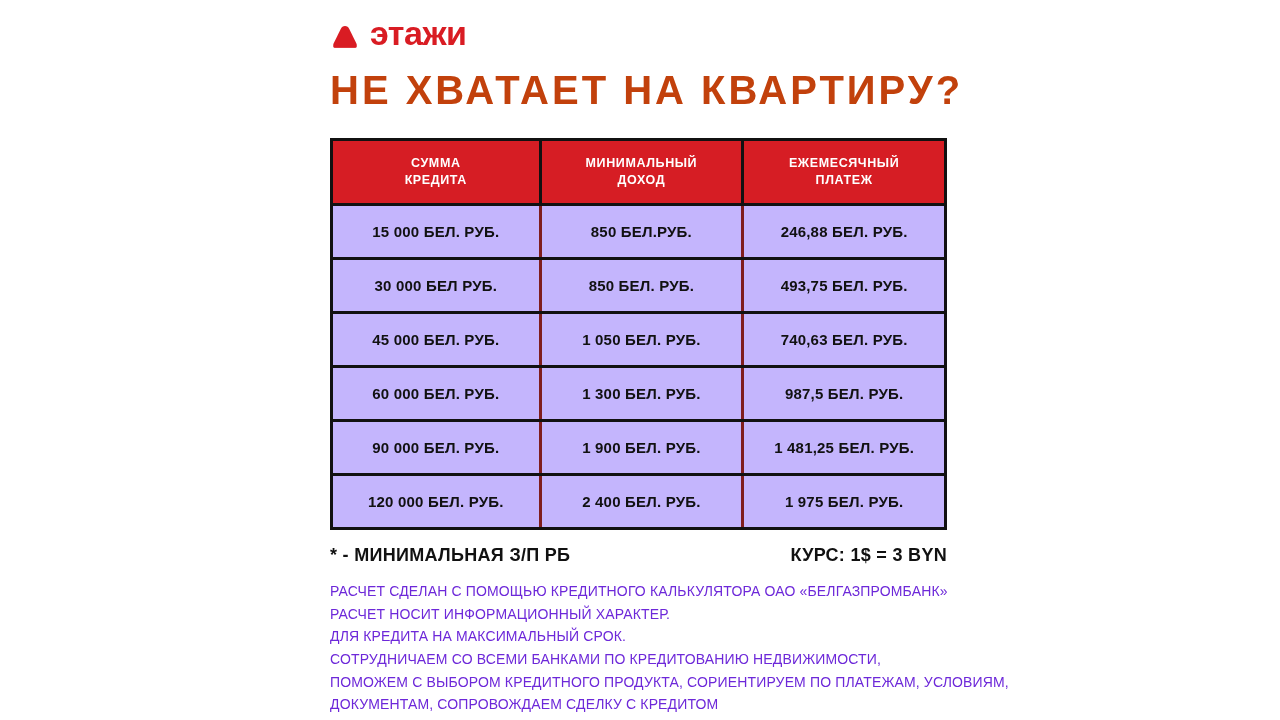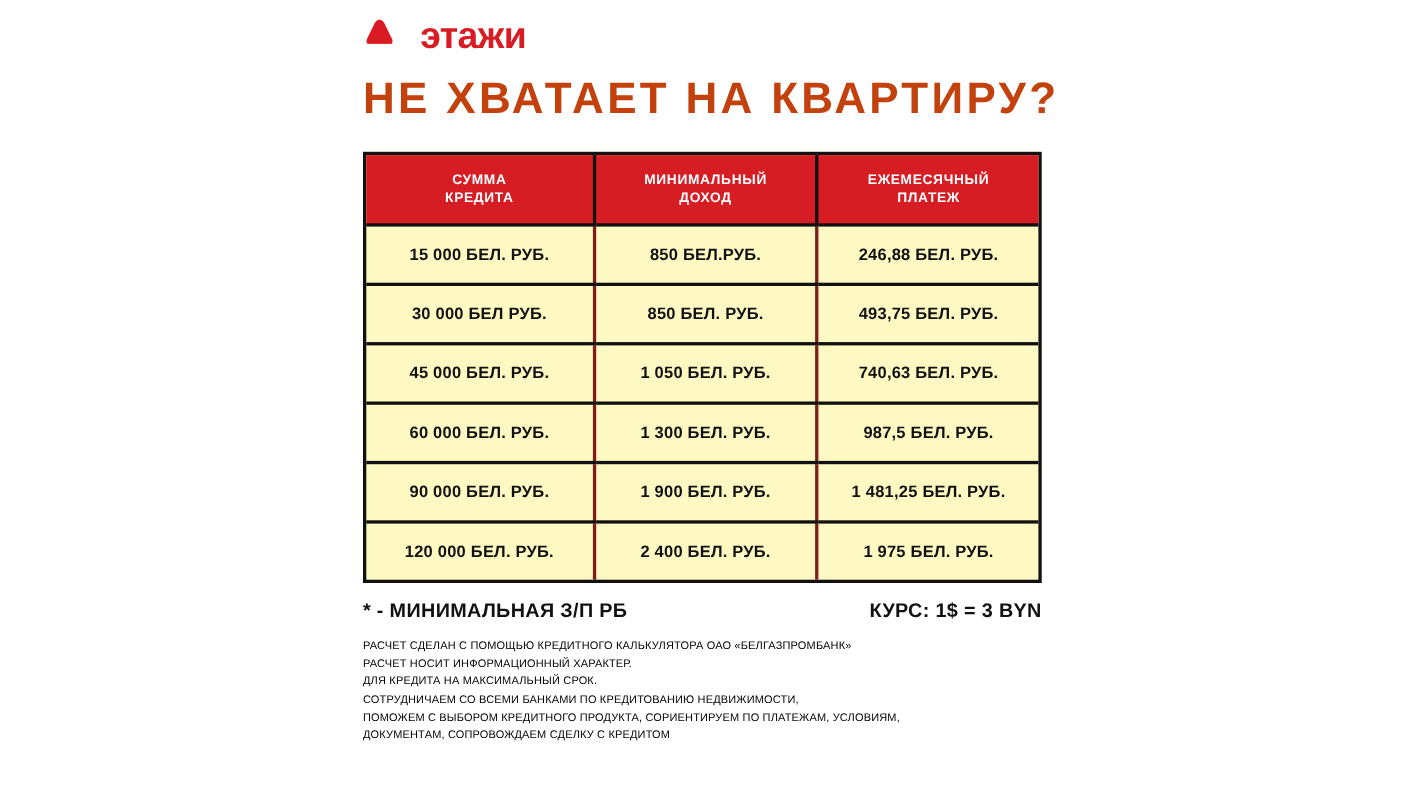--- a/index.html
+++ b/index.html
@@ -21,22 +21,22 @@
     position: relative;
     box-sizing: border-box;
   }
 
   
   .logo {
     position: absolute;
     left: 330px;
     top: 16px;
     display: flex;
-    align-items: flex-start;
-    gap: 22px;
+    align-items: flex-end;
+    gap: 10px;
   }
   .logo-mark {
     width: 30px;
     height: 26px;
     position: relative;
   }
   .logo-text {
     font-size: 34px;
     font-weight: bold;
     color: #d91c23;
@@ -59,21 +59,21 @@
   }
 
   
   .table-wrap {
     position: absolute;
     left: 330px;
     top: 138px;
     width: 617px;
     border: 3px solid #111111;
     box-sizing: border-box;
-    background: #fef9c3;
+    background: #c4b5fd;
   }
   table.calc {
     width: 100%;
     border-collapse: collapse;
     table-layout: fixed;
   }
   table.calc th {
     background: #d61d24;
     color: #ffffff;
     font-size: 12.5px;
@@ -120,22 +120,22 @@
     color: #111111;
     letter-spacing: 0.3px;
   }
 
   
   .disclaimer {
     position: absolute;
     left: 330px;
     top: 580px;
     width: 640px;
-    font-size: 10px;
-    color: #000000;
+    font-size: 14px;
+    color: #6d28d9;
     line-height: 1.62;
     letter-spacing: 0.15px;
   }
   .disclaimer div { white-space: nowrap; }
 </style>
 </head>
 <body>
 
 <div class="page">
 

